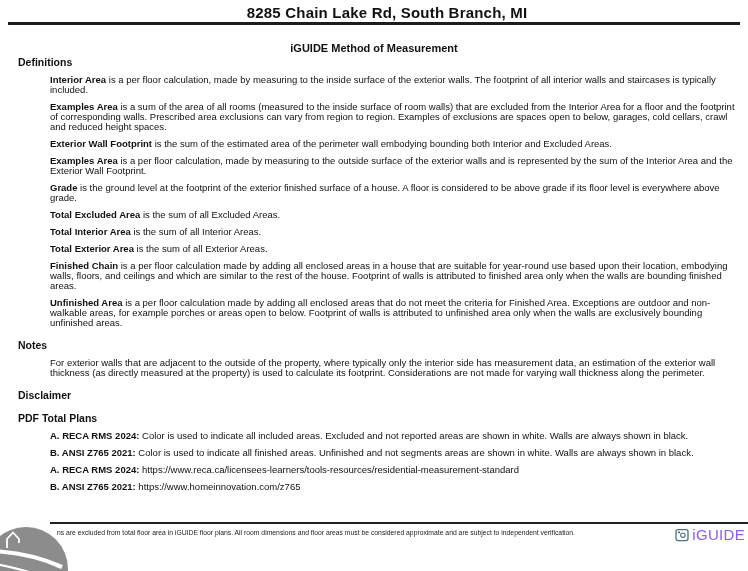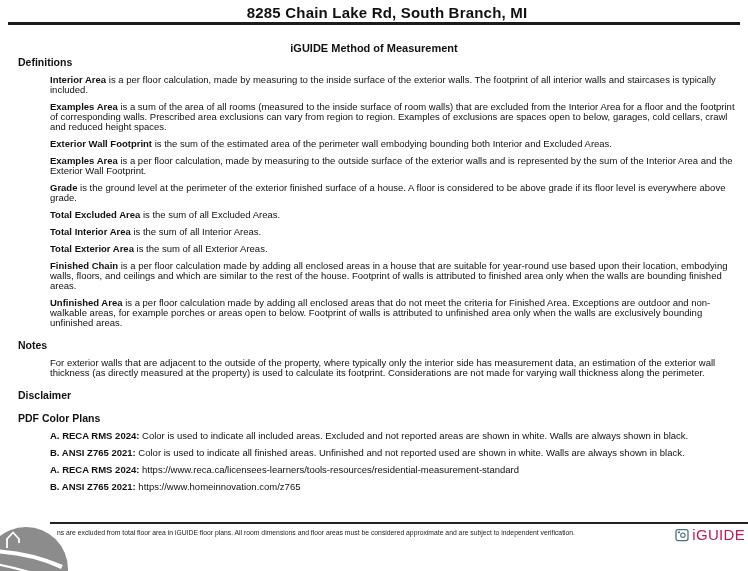--- a/index.html
+++ b/index.html
@@ -48,51 +48,51 @@
   <div class="title">8285 Chain Lake Rd, South Branch, MI</div>
   <div class="rule"></div>
   <div class="subtitle">iGUIDE Method of Measurement</div>
 
   <div class="sec-h first">Definitions</div>
 
   <p class="body"><b>Interior Area</b><span> is a per floor calculation, made by measuring to the inside surface of the exterior walls. The footprint of all interior walls and staircases is typically included.</span></p>
   <p class="body"><b>Examples Area</b><span> is a sum of the area of all rooms (measured to the inside surface of room walls) that are excluded from the Interior Area for a floor and the footprint of corresponding walls. Prescribed area exclusions can vary from region to region. Examples of exclusions are spaces open to below, garages, cold cellars, crawl and reduced height spaces.</span></p>
   <p class="body"><b>Exterior Wall Footprint</b><span> is the sum of the estimated area of the perimeter wall embodying bounding both Interior and Excluded Areas.</span></p>
   <p class="body"><b>Examples Area</b><span> is a per floor calculation, made by measuring to the outside surface of the exterior walls and is represented by the sum of the Interior Area and the Exterior Wall Footprint.</span></p>
-  <p class="body"><b>Grade</b><span> is the ground level at the perimeter of the exterior finished surface of a house. A floor is considered to be above grade if its floor level is everywhere above grade.</span></p>
+  <p class="body"><b>Grade</b><span> is the ground level at the footprint of the exterior finished surface of a house. A floor is considered to be above grade if its floor level is everywhere above grade.</span></p>
   <p class="body"><b>Total Excluded Area</b><span> is the sum of all Excluded Areas.</span></p>
   <p class="body"><b>Total Interior Area</b><span> is the sum of all Interior Areas.</span></p>
   <p class="body"><b>Total Exterior Area</b><span> is the sum of all Exterior Areas.</span></p>
   <p class="body"><b>Finished Chain</b><span> is a per floor calculation made by adding all enclosed areas in a house that are suitable for year-round use based upon their location, embodying walls, floors, and ceilings and which are similar to the rest of the house. Footprint of walls is attributed to finished area only when the walls are bounding finished areas.</span></p>
   <p class="body"><b>Unfinished Area</b><span> is a per floor calculation made by adding all enclosed areas that do not meet the criteria for Finished Area. Exceptions are outdoor and non-walkable areas, for example porches or areas open to below. Footprint of walls is attributed to unfinished area only when the walls are exclusively bounding unfinished areas.</span></p>
 
   <div class="sec-h">Notes</div>
   <p class="body">For exterior walls that are adjacent to the outside of the property, where typically only the interior side has measurement data, an estimation of the exterior wall thickness (as directly measured at the property) is used to calculate its footprint. Considerations are not made for varying wall thickness along the perimeter.</p>
 
   <div class="sec-h">Disclaimer</div>
 
-  <div class="sec-h">PDF Color Plans</div>
+  <div class="sec-h">PDF Total Plans</div>
   <p class="body"><b>A. RECA RMS 2024:</b><span> Color is used to indicate all included areas. Excluded and not reported areas are shown in white. Walls are always shown in black.</span></p>
-  <p class="body"><b>B. ANSI Z765 2021:</b><span> Color is used to indicate all finished areas. Unfinished and not reported used are shown in white. Walls are always shown in black.</span></p>
+  <p class="body"><b>B. ANSI Z765 2021:</b><span> Color is used to indicate all finished areas. Unfinished and not segments areas are shown in white. Walls are always shown in black.</span></p>
 
   <p class="body"><b>A. RECA RMS 2024:</b><span> https://www.reca.ca/licensees-learners/tools-resources/residential-measurement-standard</span></p>
   <p class="body"><b>B. ANSI Z765 2021:</b><span> https://www.homeinnovation.com/z765</span></p>
 
   <div class="footer-rule"></div>
 
   <svg class="agency-logo" viewBox="0 0 90 47" xmlns="http://www.w3.org/2000/svg" aria-hidden="true">
     <circle cx="26" cy="45" r="42" fill="#8c8c8c"></circle>
     <path d="M7 24 V15 L13 8.5 L19 15 V19" stroke="#ffffff" stroke-width="1.8" fill="none"></path>
     <path d="M-8 27 C 15 28, 40 33, 62 43" stroke="#ffffff" stroke-width="4.2" fill="none"></path>
     <path d="M-10 39 C 12 43, 34 48, 54 57" stroke="#ffffff" stroke-width="2.2" fill="none"></path>
   </svg>
 
   <div class="footer-text">ns are excluded from total floor area in iGUIDE floor plans. All room dimensions and floor areas must be considered approximate and are subject to independent verification.</div>
 
-  <div class="brand" style="color:#be185d;justify-content:flex-end;">
+  <div class="brand" style="color:#8b5cf6;justify-content:flex-end;">
     <svg width="14" height="14" viewBox="0 0 14 14" xmlns="http://www.w3.org/2000/svg" aria-hidden="true">
       <rect x="1" y="1.6" width="12" height="11" rx="2" fill="none" stroke="#4d7082" stroke-width="1.3"></rect>
       <rect x="2.9" y="3.5" width="2.1" height="1.7" fill="#4d7082"></rect>
       <circle cx="7.9" cy="7.2" r="2.2" fill="none" stroke="#4d7082" stroke-width="1.1"></circle>
     </svg>
     <span class="word">iGUIDE</span>
   </div>
 
 </div>
 

